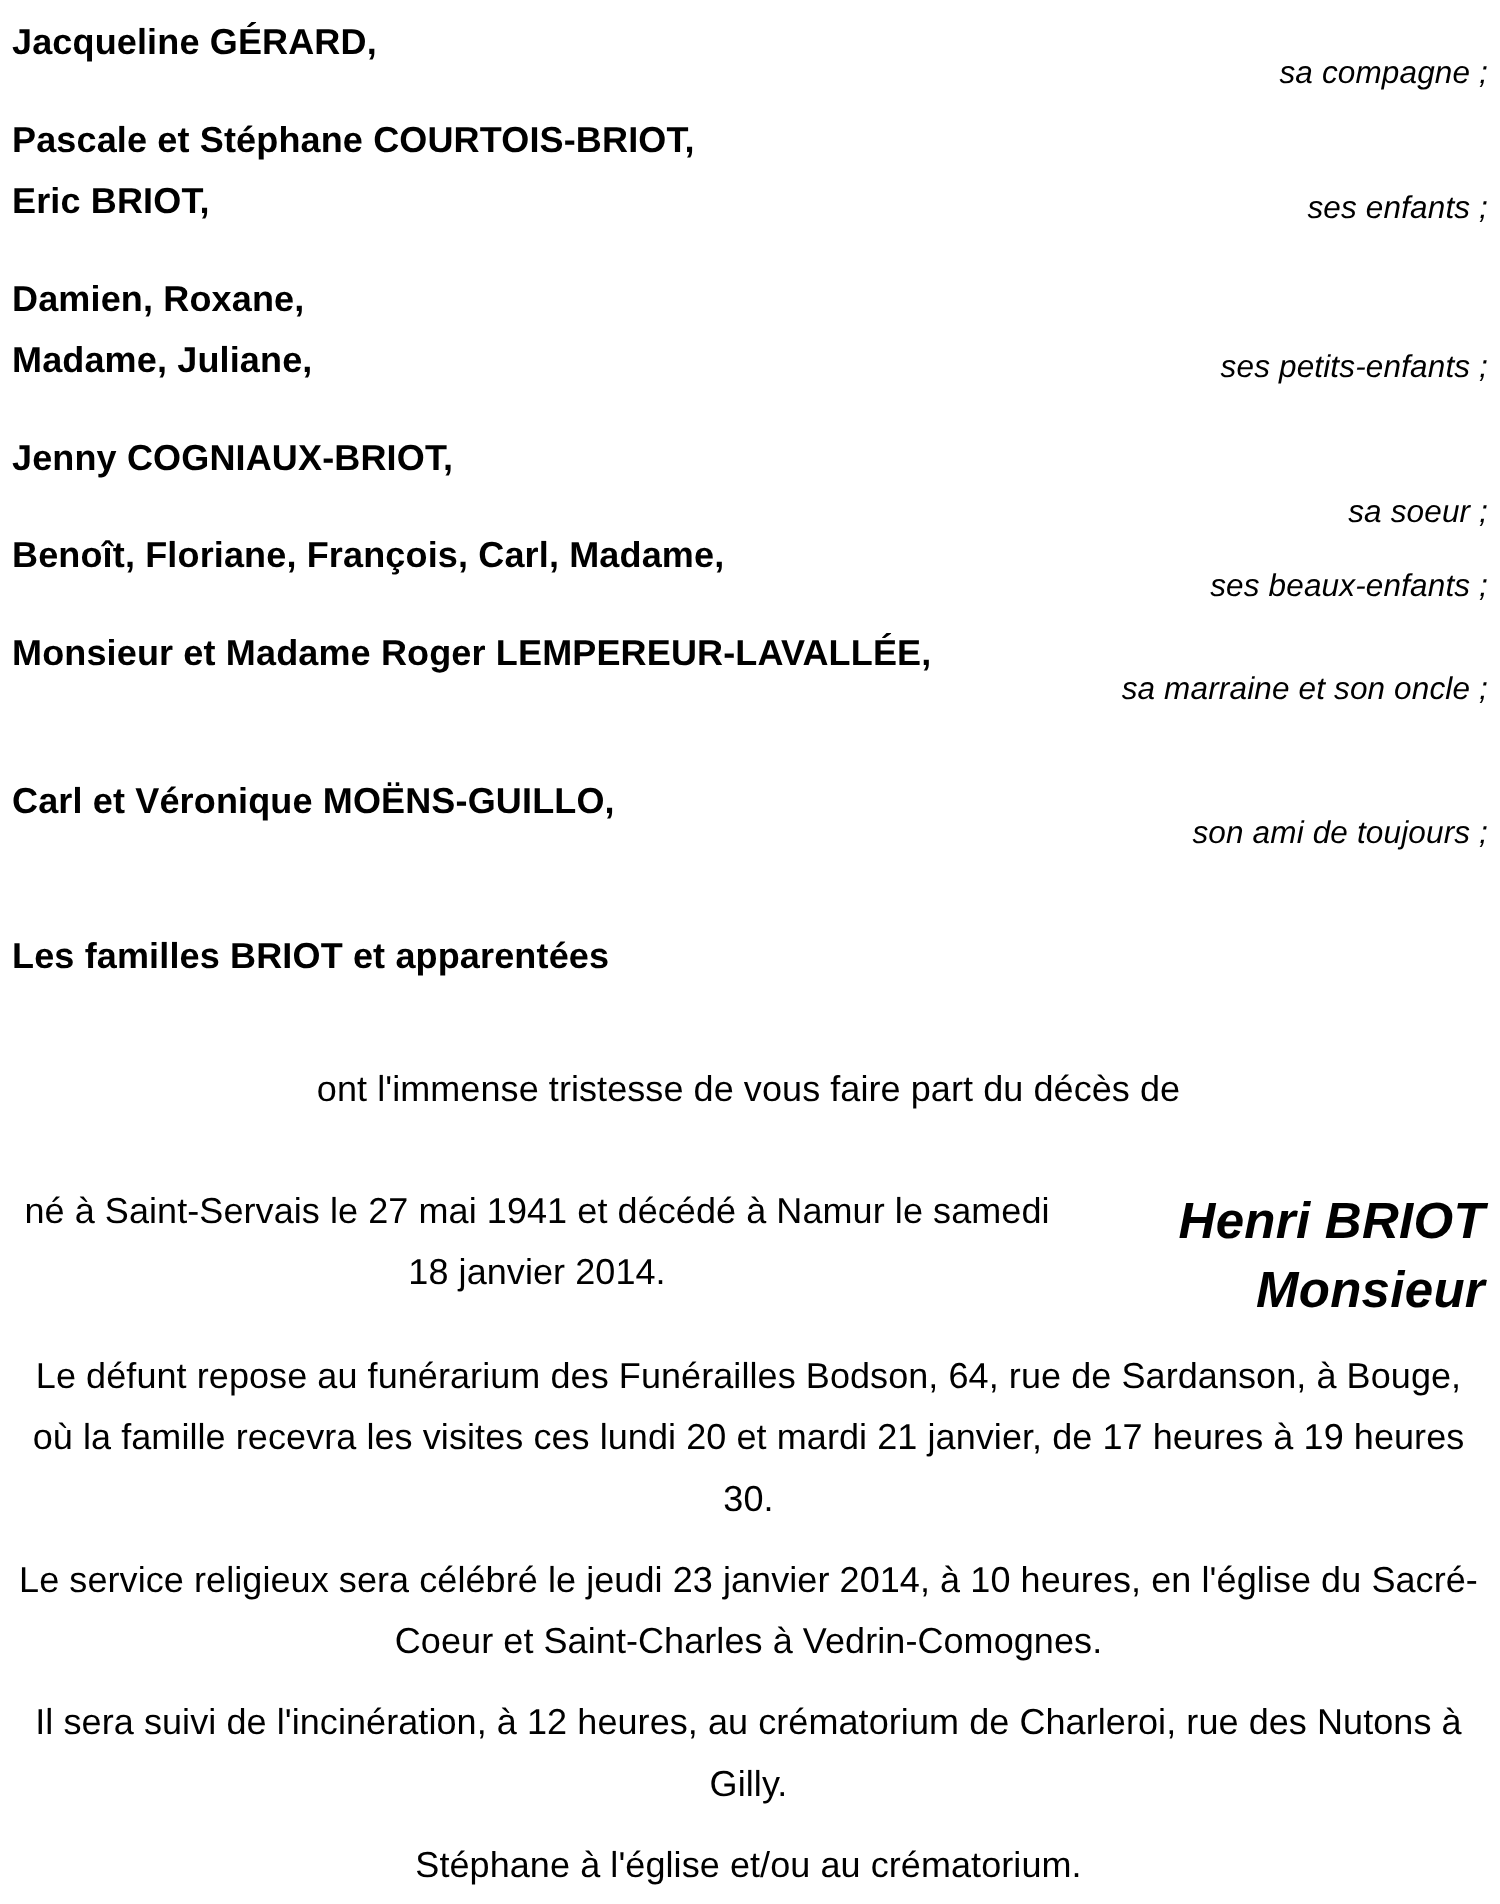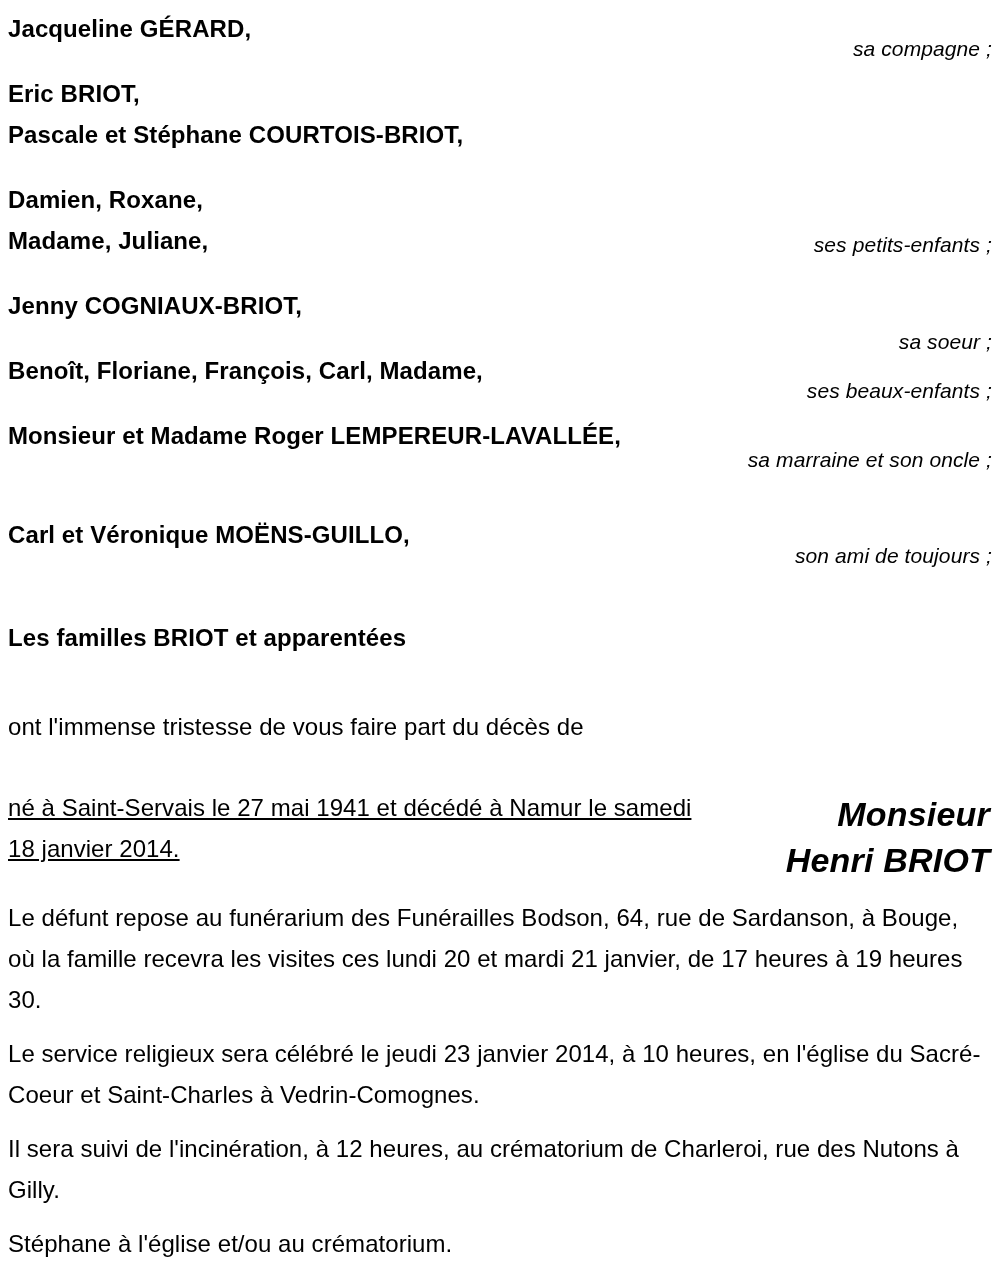--- a/index.html
+++ b/index.html
@@ -82,25 +82,26 @@
     padding-top: 4px;
     padding-left: 14px;
     box-sizing: border-box;
   }
 
   .para {
     font-size: 24px;
     line-height: 41px;
     margin: 0;
     letter-spacing: 0.05px;
+    text-align: center;
   }
 
   .para + .para { margin-top: 13px; }
 
-  .para.narrow { padding-right: 282px; text-decoration: underline; }
+  .para.narrow { padding-right: 282px; }
   .para.semi-narrow { padding-right: 0; margin-top: 28px; }
 
   .spacer-lg { height: 40px; }
   .spacer-xl { height: 48px; }
 </style>
 </head>
 <body>
 
 <div class="page">
 
@@ -109,23 +110,24 @@
     <div class="mourner-row">
       <div class="names">
         <div class="name-line">Jacqueline GÉRARD,</div>
       </div>
       <div class="relation" style="top:21px;">sa compagne ;</div>
     </div>
     <div class="gap-md"></div>
 
     <div class="mourner-row">
       <div class="names">
+        <div class="name-line">Pascale et Stéphane COURTOIS-BRIOT,</div>
         <div class="name-line">Eric BRIOT,</div>
-        <div class="name-line">Pascale et Stéphane COURTOIS-BRIOT,</div>
-      </div>
+      </div>
+      <div class="relation" style="top:46px;">ses enfants ;</div>
     </div>
     <div class="gap-md"></div>
 
     <div class="mourner-row">
       <div class="names">
         <div class="name-line">Damien, Roxane,</div>
         <div class="name-line">Madame, Juliane,</div>
       </div>
       <div class="relation" style="top:46px;">ses petits-enfants ;</div>
     </div>
@@ -173,22 +175,22 @@
 
   <div class="spacer-xl"></div>
 
   <div class="announce">
 
     <p class="para">ont l'immense tristesse de vous faire part du décès de</p>
 
     <div class="spacer-lg"></div>
 
     <div class="deceased-name">
+      <div>Henri BRIOT</div>
       <div>Monsieur</div>
-      <div>Henri BRIOT</div>
     </div>
 
     <p class="para narrow">né à Saint-Servais le 27 mai 1941 et décédé à Namur le samedi 18 janvier 2014.</p>
 
     <p class="para semi-narrow">Le défunt repose au funérarium des Funérailles Bodson, 64, rue de Sardanson, à Bouge, où la famille recevra les visites ces lundi 20 et mardi 21 janvier, de 17 heures à 19 heures 30.</p>
 
     <p class="para">Le service religieux sera célébré le jeudi 23 janvier 2014, à 10 heures, en l'église du Sacré-Coeur et Saint-Charles à Vedrin-Comognes.</p>
 
     <p class="para">Il sera suivi de l'incinération, à 12 heures, au crématorium de Charleroi, rue des Nutons à Gilly.</p>
 

